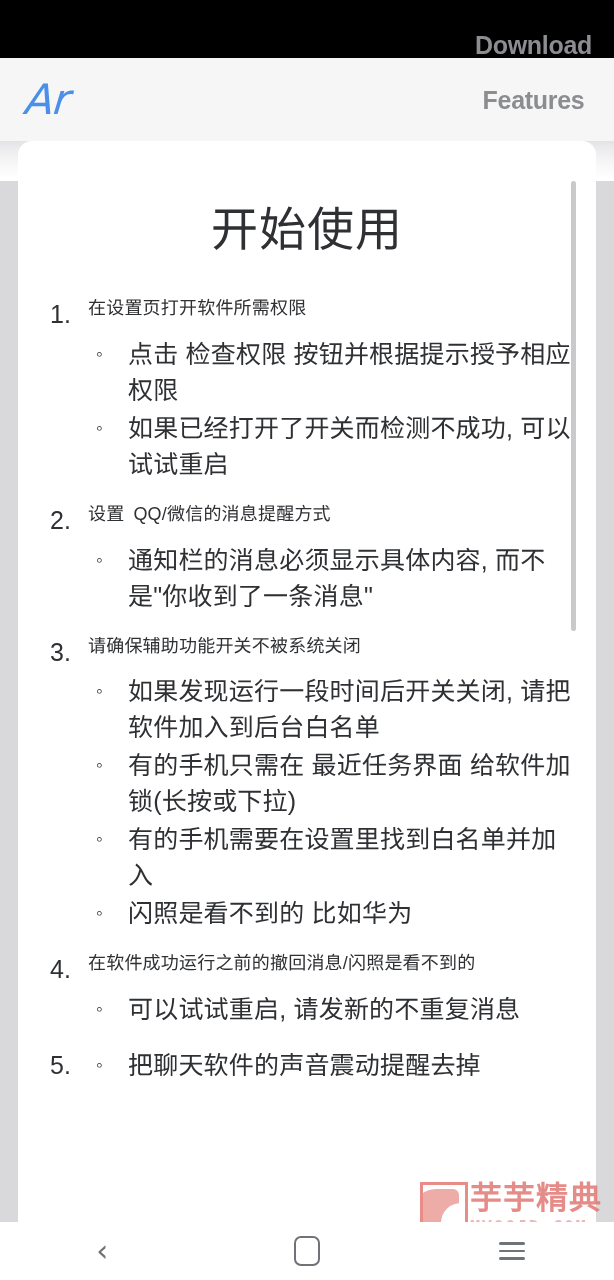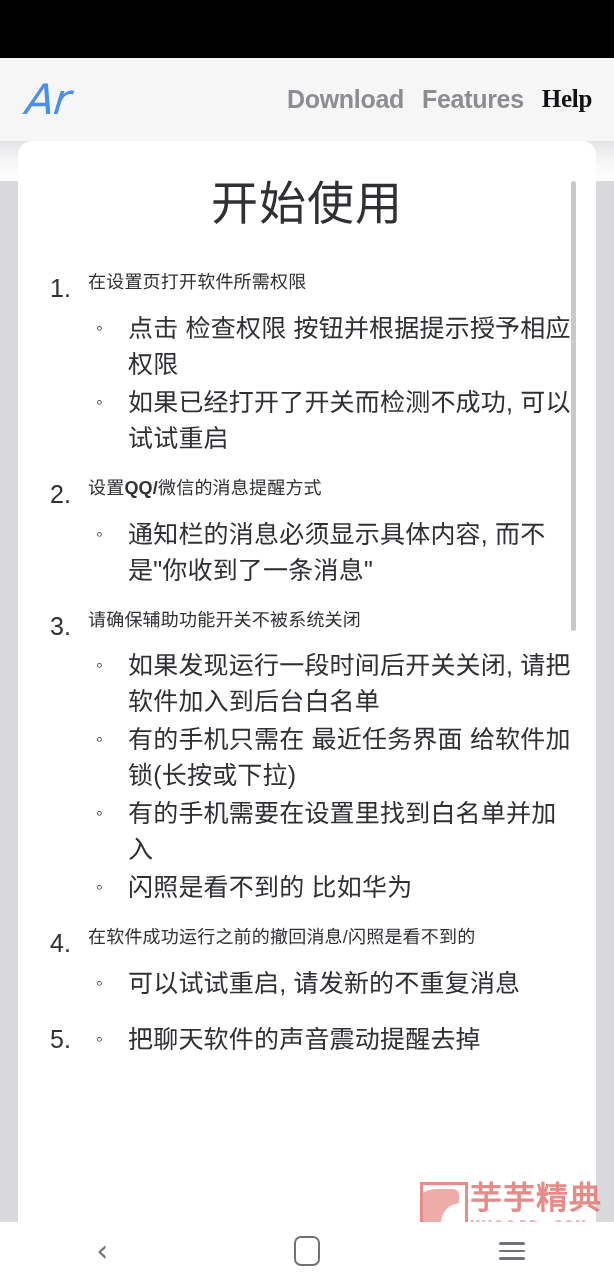--- a/index.html
+++ b/index.html
@@ -49,22 +49,23 @@
     font-weight: 400;
     color: #4a90e8;
     letter-spacing: -1px;
     line-height: 1;
     transform: skewX(-6deg);
   }
 
   .nav-links {
     margin-left: auto;
     display: flex;
-    align-items: flex-start;
-    gap: 18px;
+    align-items: center;
+    gap: 26px;
+    flex-direction: column;
   }
 
   .nav-link {
     font-size: 25px;
     font-weight: 700;
     color: #8b8d90;
     letter-spacing: -0.3px;
     white-space: nowrap;
   }
   .nav-link.active { color: #111214; font-family: Liberation Serif, serif; }
@@ -107,20 +108,21 @@
 
   
   .doc-title {
     text-align: center;
     font-size: 47px;
     font-weight: 400;
     color: #2e3033;
     letter-spacing: 1px;
     line-height: 1.25;
     margin-bottom: 36px;
+    margin-top: 26px;
   }
 
   
   .steps {
     list-style: none;
     padding: 0;
     margin: 0;
   }
 
   .step {
@@ -139,21 +141,21 @@
     color: #2e3033;
     line-height: 1.44;
   }
 
   .step-text {
     font-size: 18px;
     color: #2e3033;
     line-height: 1.44;
     letter-spacing: 0.2px;
   }
-  .step-text b { font-weight: 700; }
+  .step-text b { font-weight: 400; margin-left: 9px; }
 
   
   .sublist {
     list-style: none;
     padding: 0;
     margin: 14px 0 0 0;
   }
 
   .subitem {
     position: relative;

